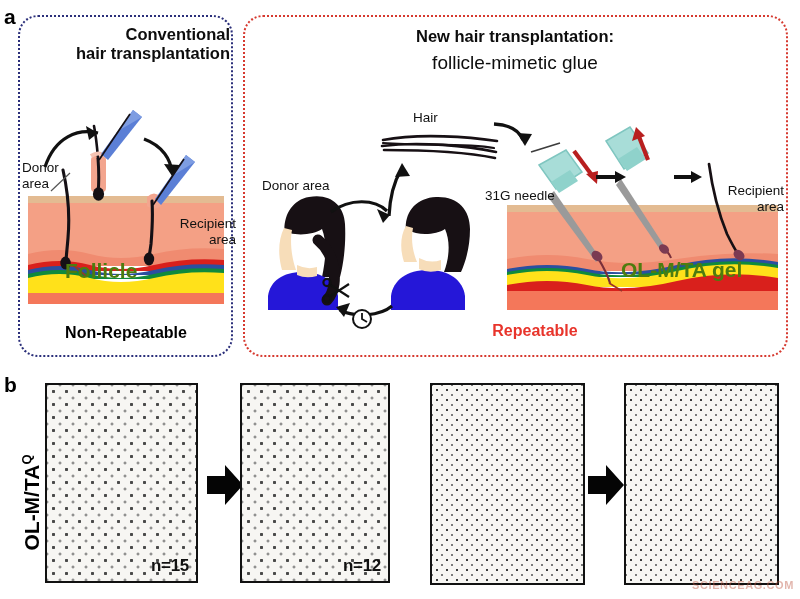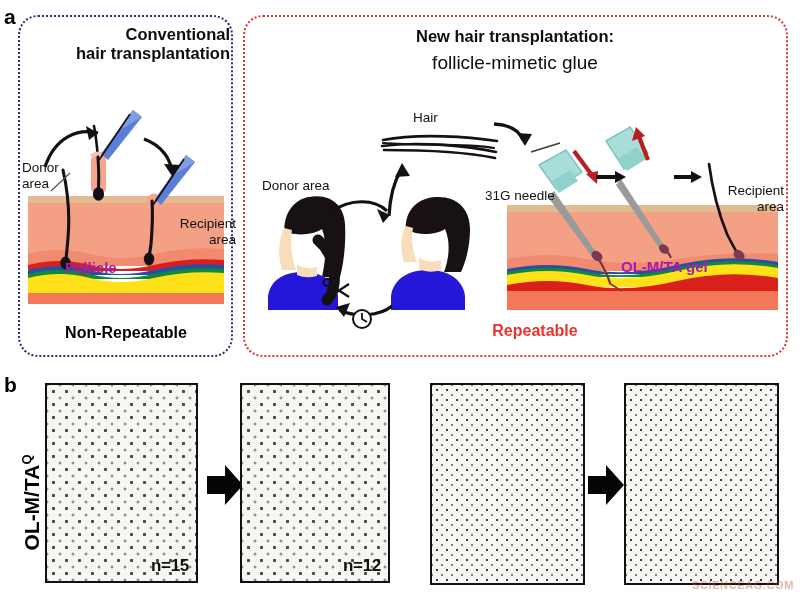--- a/index.html
+++ b/index.html
@@ -115,21 +115,21 @@
     width: 800px; height: 599px;
     pointer-events: none;
   }
 
   .fig-label {
     position: absolute;
     font-size: 13.5px;
     color: #111;
     line-height: 1.15;
   }
-  .fig-label.red { color: #a21caf; font-size: 15px; }
+  .fig-label.red { color: #4d7c0f; font-size: 21px; }
   .fig-label.bold { font-weight: bold; }
 
   #row-label-b {
     position: absolute;
     left: -44px; top: 490px;
     width: 150px;
     transform: rotate(-90deg);
     transform-origin: center center;
     text-align: center;
     font-weight: bold;

